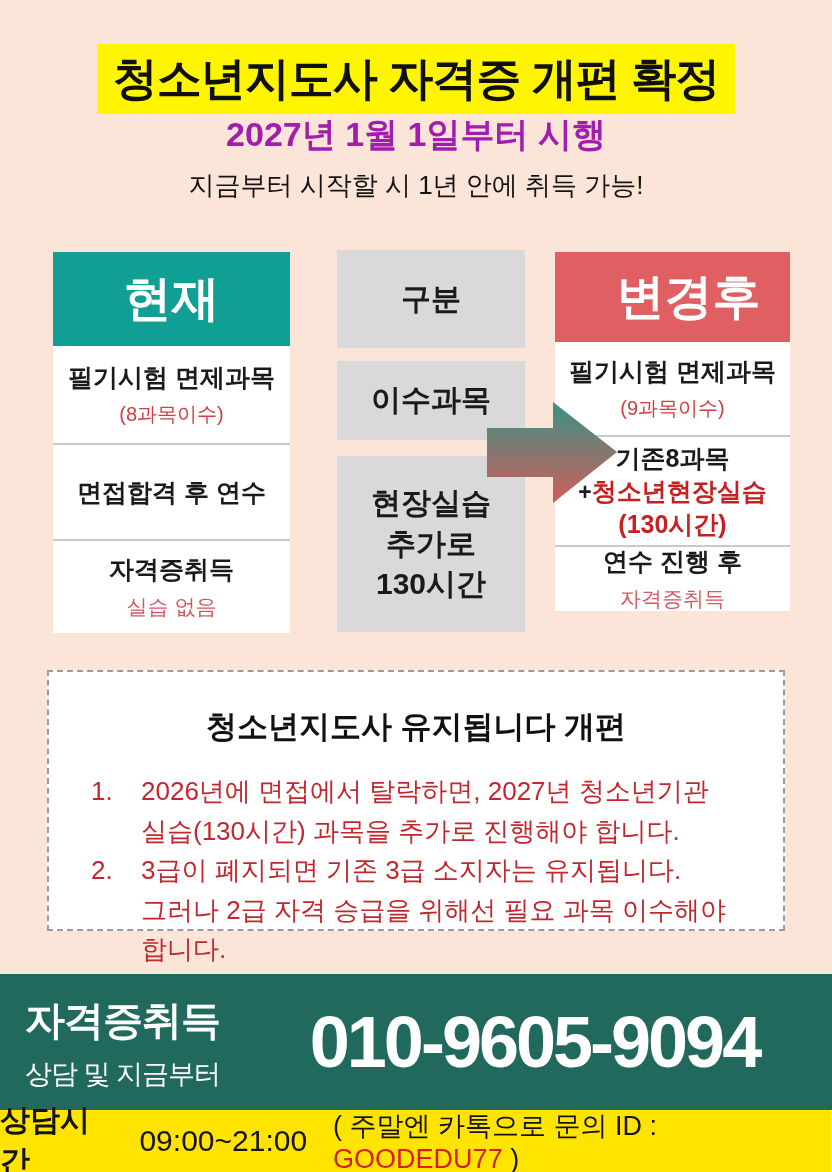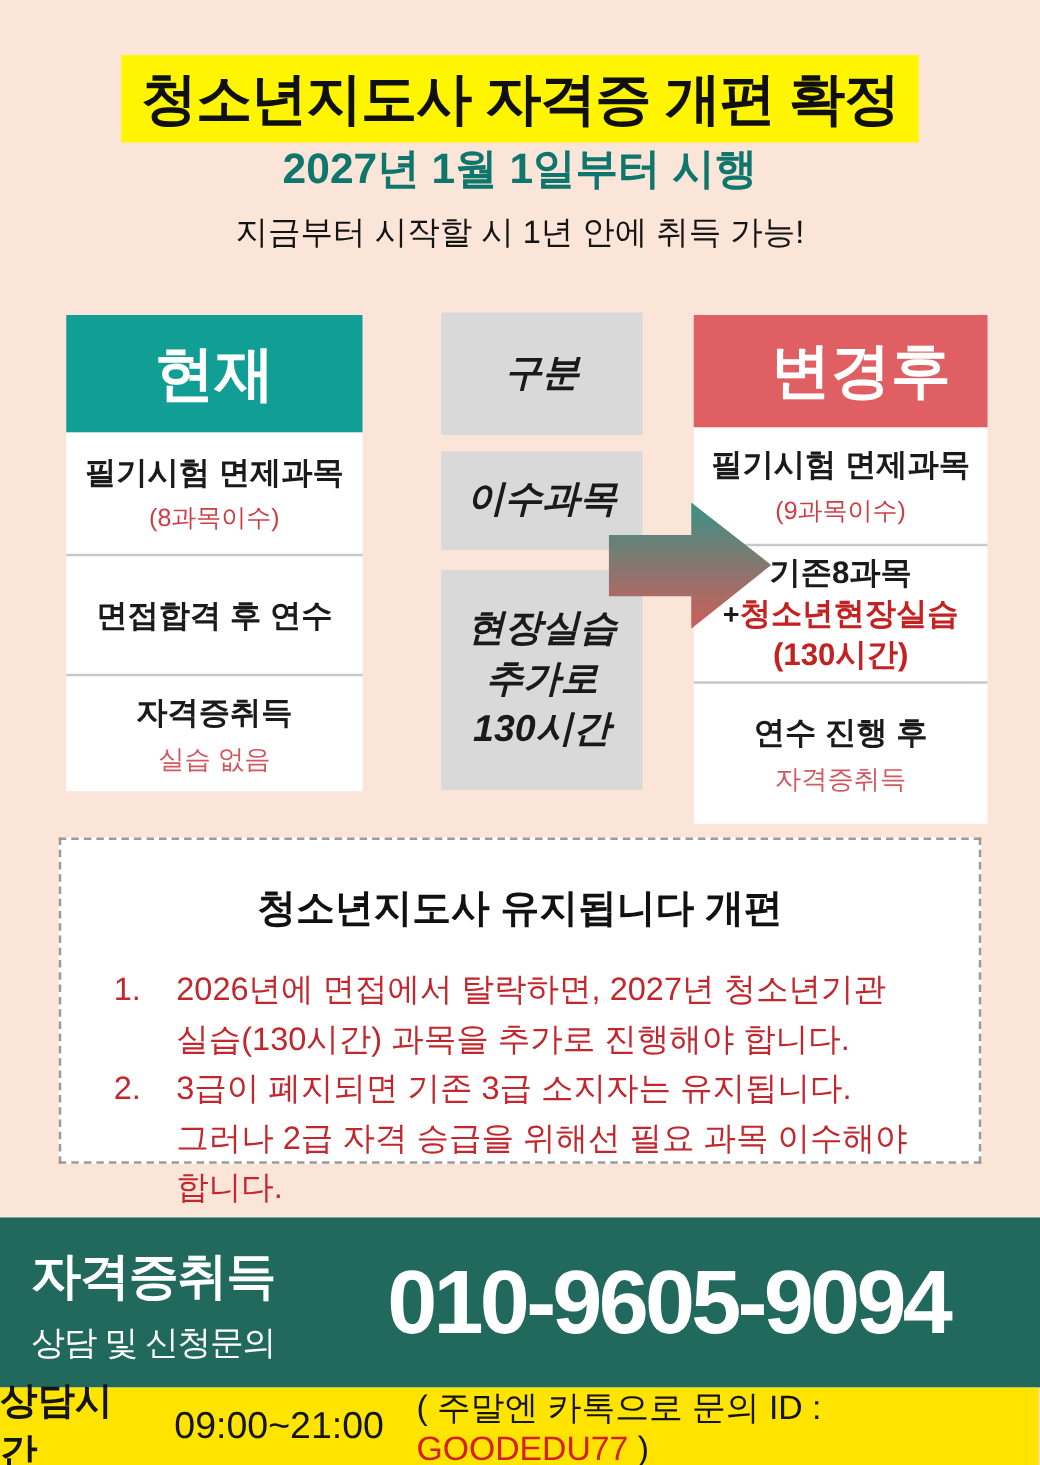--- a/index.html
+++ b/index.html
@@ -4,47 +4,47 @@
 <style>
   * { margin:0; padding:0; box-sizing:border-box; }
   body { font-family:"Liberation Sans", sans-serif; }
   .poster { position:relative; width:832px; height:1172px; background:#fbe4d8; overflow:hidden; }
 
   
   .title-wrap { position:absolute; top:44px; left:0; width:100%; text-align:center; }
   .title-highlight { display:inline-block; background:#fff500; color:#101010; font-size:45px;
       font-weight:bold; padding:5px 16px; letter-spacing:-1px; }
   .subtitle { position:absolute; top:112px; left:0; width:100%; text-align:center;
-      font-size:34px; font-weight:bold; color:#0f766e; }
+      font-size:34px; font-weight:bold; color:#a21caf; }
   .tagline { position:absolute; top:168px; left:0; width:100%; text-align:center;
       font-size:26px; font-weight:normal; color:#141414; }
 
   
   .col { position:absolute; top:252px; }
   .col-current { left:53px; width:237px; }
   .col-after   { left:555px; width:235px; }
   .col-header { display:flex; align-items:center; justify-content:center;
       color:#ffffff; font-size:48px; font-weight:bold; }
   .current-header { height:94px; background:#119e94; }
   .after-header   { height:90px; background:#df5f62;padding-left:32px; }
   .col-body { background:#ffffff; }
   .row { display:flex; flex-direction:column; align-items:center; justify-content:center; text-align:center; }
   .row-divider { border-bottom:2px solid #c9c9c9; }
   .cur-row1 { height:99px; } .cur-row2 { height:96px; } .cur-row3 { height:92px; }
-  .aft-row1 { height:95px; } .aft-row2 { height:110px; } .aft-row3 { height:112px; }
+  .aft-row1 { height:95px; } .aft-row2 { height:110px; } .aft-row3 { height:64px; }
   .row-main { font-size:25px; font-weight:bold; color:#1a1a1a; }
   .row-sub  { font-size:20px; color:#cf3d44; margin-top:7px; }
   .row-sub-rose { font-size:21px; color:#d05a62; margin-top:7px; }
   .red-strong { color:#c42222; font-weight:bold; font-size:25px; }
   .plus-black { color:#1a1a1a; font-weight:bold; font-size:23px; }
   .aft-line { line-height:1.32; }
 
-  .cat-box { position:absolute; left:353px; width:161px; background:#d9d9d9;
+  .cat-box { position:absolute; left:337px; width:188px; background:#d9d9d9;
       display:flex; align-items:center; justify-content:center; text-align:center;
-      font-size:30px; font-weight:bold; color:#1a1a1a; white-space:pre-line; line-height:1.35;font-style:italic; }
+      font-size:30px; font-weight:bold; color:#1a1a1a; white-space:pre-line; line-height:1.35; }
   .cat1 { top:250px; height:98px; }
   .cat2 { top:361px; height:79px; }
   .cat3 { top:456px; height:176px; }
 
   .arrow-svg { position:absolute; left:487px; top:402px; }
 
   
   .notice { position:absolute; left:47px; top:670px; width:738px; height:261px;
       background:#ffffff; border:2px dashed #9b9b9b; }
   .notice-title { text-align:center; font-size:31px; font-weight:bold; color:#111111; margin-top:34px; }
@@ -147,21 +147,21 @@
           <div>3급이 폐지되면 기존 3급 소지자는 유지됩니다.</div>
           <div>그러나 2급 자격 승급을 위해선 필요 과목 이수해야 합니다.</div>
         </div>
       </div>
     </div>
   </div>
 
   <div class="footer">
     <div class="footer-label">
       <div class="footer-label-line1">자격증취득</div>
-      <div class="footer-label-line2">상담 및 신청문의</div>
+      <div class="footer-label-line2">상담 및 지금부터</div>
     </div>
     <div class="footer-phone">010-9605-9094</div>
   </div>
 
   <div class="bottom-bar">
     <span class="bar-label">상담시간</span>
     <span class="bar-hours">09:00~21:00</span>
     <span class="bar-note"><span>( 주말엔 카톡으로 문의  ID : </span><span class="bar-kakao">GOODEDU77</span><span> )</span></span>
   </div>
 

